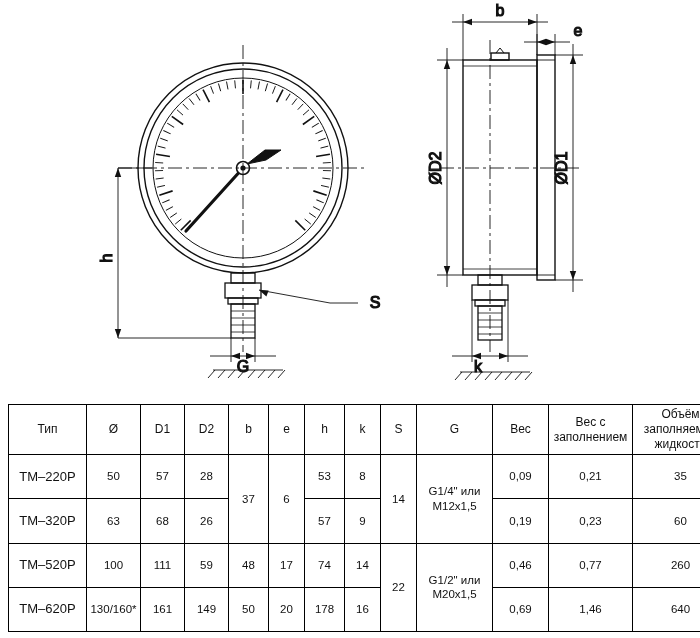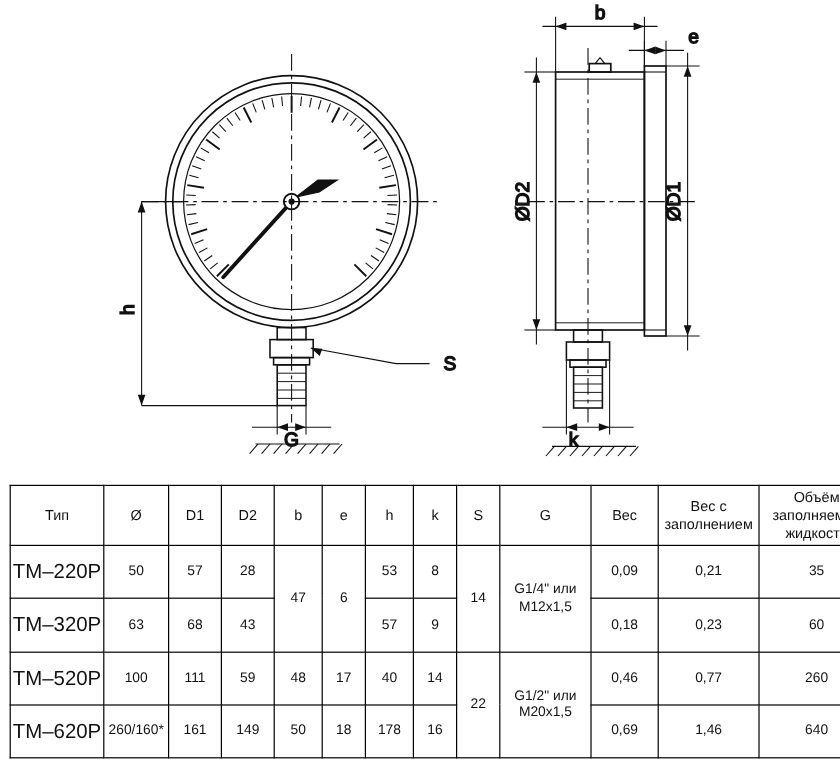--- a/index.html
+++ b/index.html
@@ -41,21 +41,21 @@
     text-align: center;
     vertical-align: middle;
     padding: 2px 1px;
     font-weight: normal;
     line-height: 1.25;
   }
   table.spec th {
     font-size: 12px;
   }
   .cell-type {
-    font-size: 17px;
+    font-size: 13px;
   }
   .thin-label {
     font-size: 11.5px;
   }
   svg text {
     font-family: "Liberation Sans", sans-serif;
     fill: #111111;
   }
 </style>
 </head>
@@ -315,63 +315,63 @@
         <th class="thin-label">Вес с заполнением</th>
         <th class="thin-label">Объём заполняемой жидкости</th>
       </tr>
     </thead>
     <tbody>
       <tr>
         <td class="cell-type">ТМ–220Р</td>
         <td>50</td>
         <td>57</td>
         <td>28</td>
-        <td rowspan="2">47</td>
+        <td rowspan="2">37</td>
         <td rowspan="2">6</td>
         <td>53</td>
         <td>8</td>
         <td rowspan="2">14</td>
         <td rowspan="2" class="thin-label">G1/4" или М12х1,5</td>
         <td>0,09</td>
         <td>0,21</td>
         <td>35</td>
       </tr>
       <tr>
         <td class="cell-type">ТМ–320Р</td>
         <td>63</td>
         <td>68</td>
-        <td>43</td>
+        <td>26</td>
         <td>57</td>
         <td>9</td>
-        <td>0,18</td>
+        <td>0,19</td>
         <td>0,23</td>
         <td>60</td>
       </tr>
       <tr>
         <td class="cell-type">ТМ–520Р</td>
         <td>100</td>
         <td>111</td>
         <td>59</td>
         <td>48</td>
         <td>17</td>
-        <td>40</td>
+        <td>74</td>
         <td>14</td>
         <td rowspan="2">22</td>
         <td rowspan="2" class="thin-label">G1/2" или М20х1,5</td>
         <td>0,46</td>
         <td>0,77</td>
         <td>260</td>
       </tr>
       <tr>
         <td class="cell-type">ТМ–620Р</td>
-        <td>260/160*</td>
+        <td>130/160*</td>
         <td>161</td>
         <td>149</td>
         <td>50</td>
-        <td>18</td>
+        <td>20</td>
         <td>178</td>
         <td>16</td>
         <td>0,69</td>
         <td>1,46</td>
         <td>640</td>
       </tr>
     </tbody>
   </table>
 </div>
 

